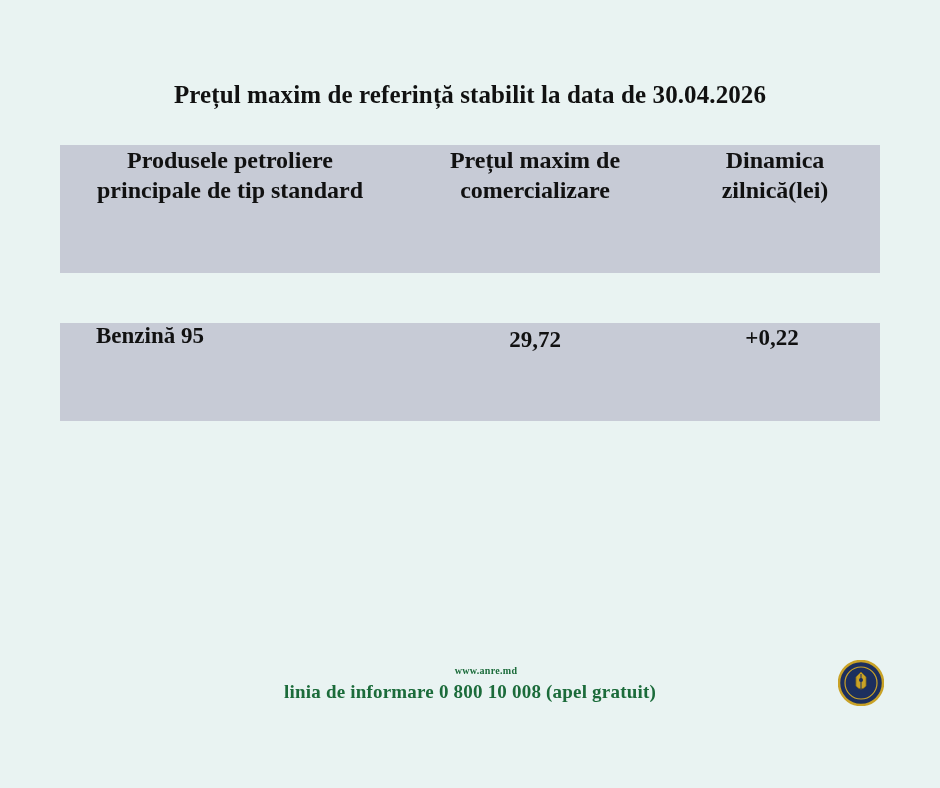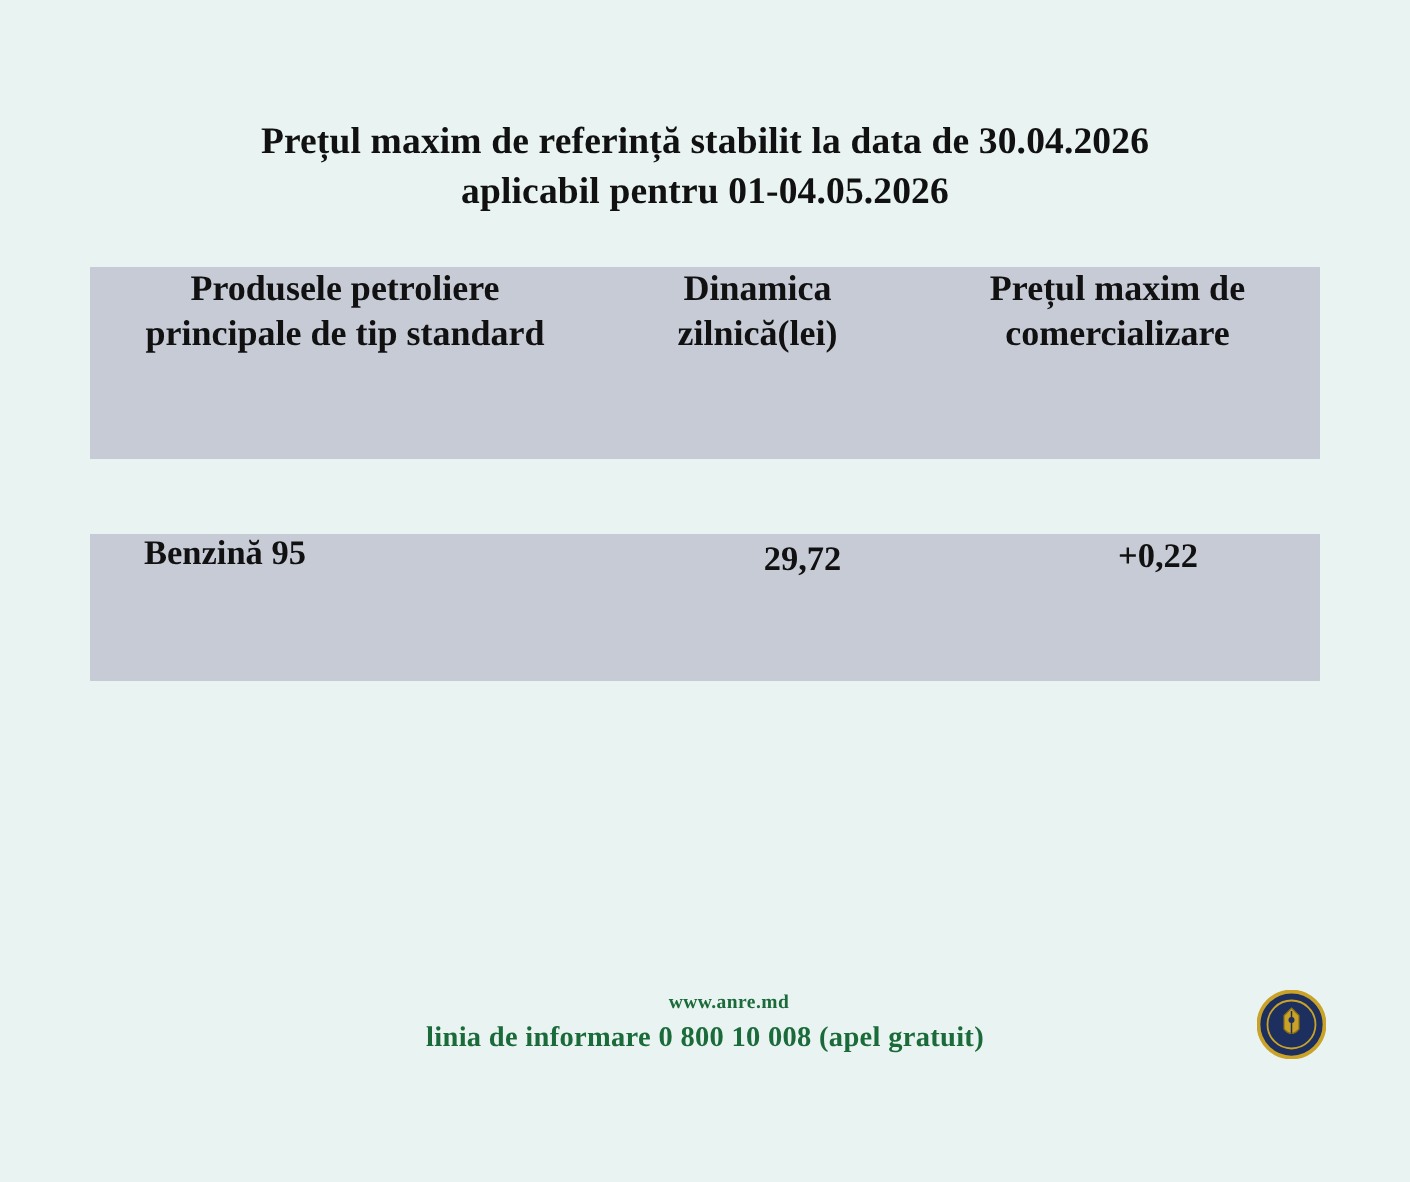--- a/index.html
+++ b/index.html
@@ -85,47 +85,46 @@
   .footer {
     position: absolute;
     left: 0;
     right: 0;
     bottom: 82px;
     text-align: center;
     color: #1b6b3a;
     font-weight: bold;
     line-height: 1.5;
   }
-  .footer .site { font-size: 13px; letter-spacing: 0.3px; padding-left: 32px; }
+  .footer .site { font-size: 10px; letter-spacing: 0.3px; padding-left: 32px; }
   .footer .phone { font-size: 19px; letter-spacing: 0.2px; }
 
   .logo {
     position: absolute;
     right: 56px;
     bottom: 82px;
     width: 46px;
     height: 46px;
   }
 </style>
 </head>
 <body>
 
 <div class="page">
 
   <div class="title-block">
     <div class="title-line">Prețul maxim de referință stabilit la data de 30.04.2026</div>
-    <div class="title-line">aplicabil pentru 01-04.05.2026</div>
   </div>
 
   <div class="table">
 
     <div class="row header">
       <div class="cell col-1">Produsele petroliere principale de tip standard</div>
+      <div class="cell col-2">Prețul maxim de comercializare</div>
       <div class="cell col-3">Dinamica zilnică(lei)</div>
-      <div class="cell col-2">Prețul maxim de comercializare</div>
     </div>
 
     <div class="row data">
       <div class="cell col-1">Benzină 95</div>
       <div class="cell col-2">29,72</div>
       <div class="cell col-3">+0,22</div>
     </div>
 
 
   </div>

